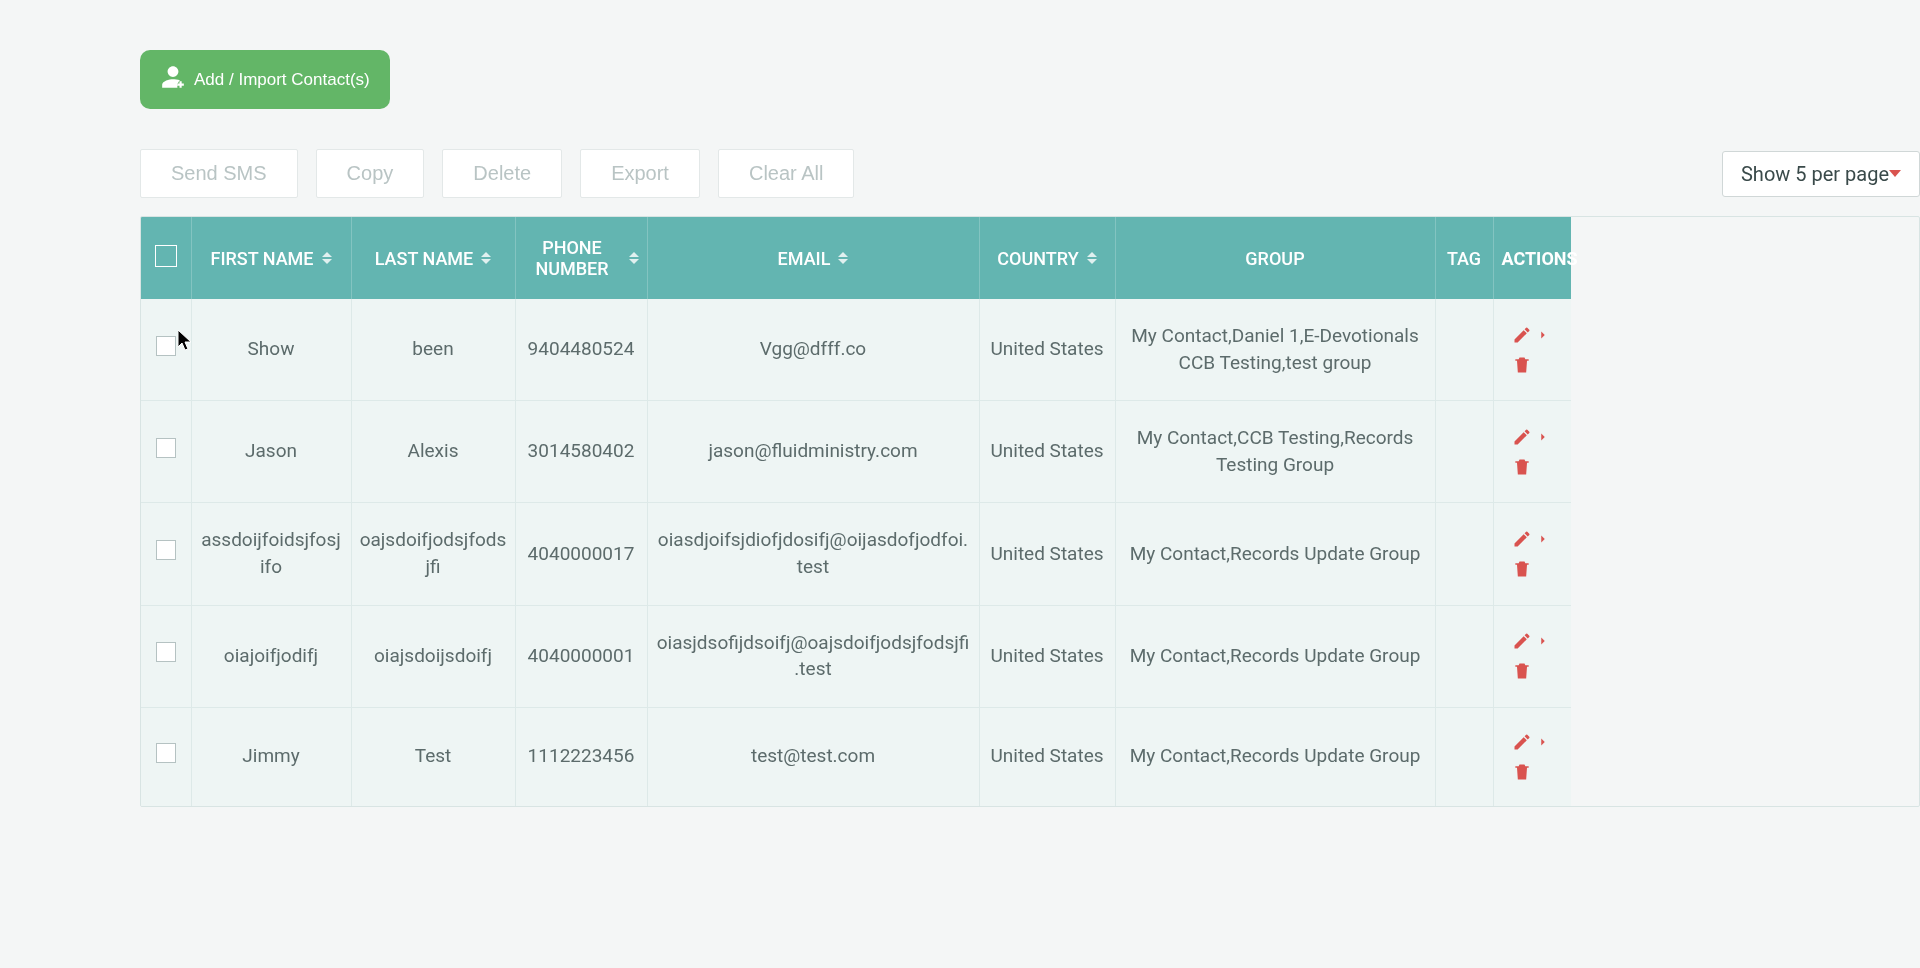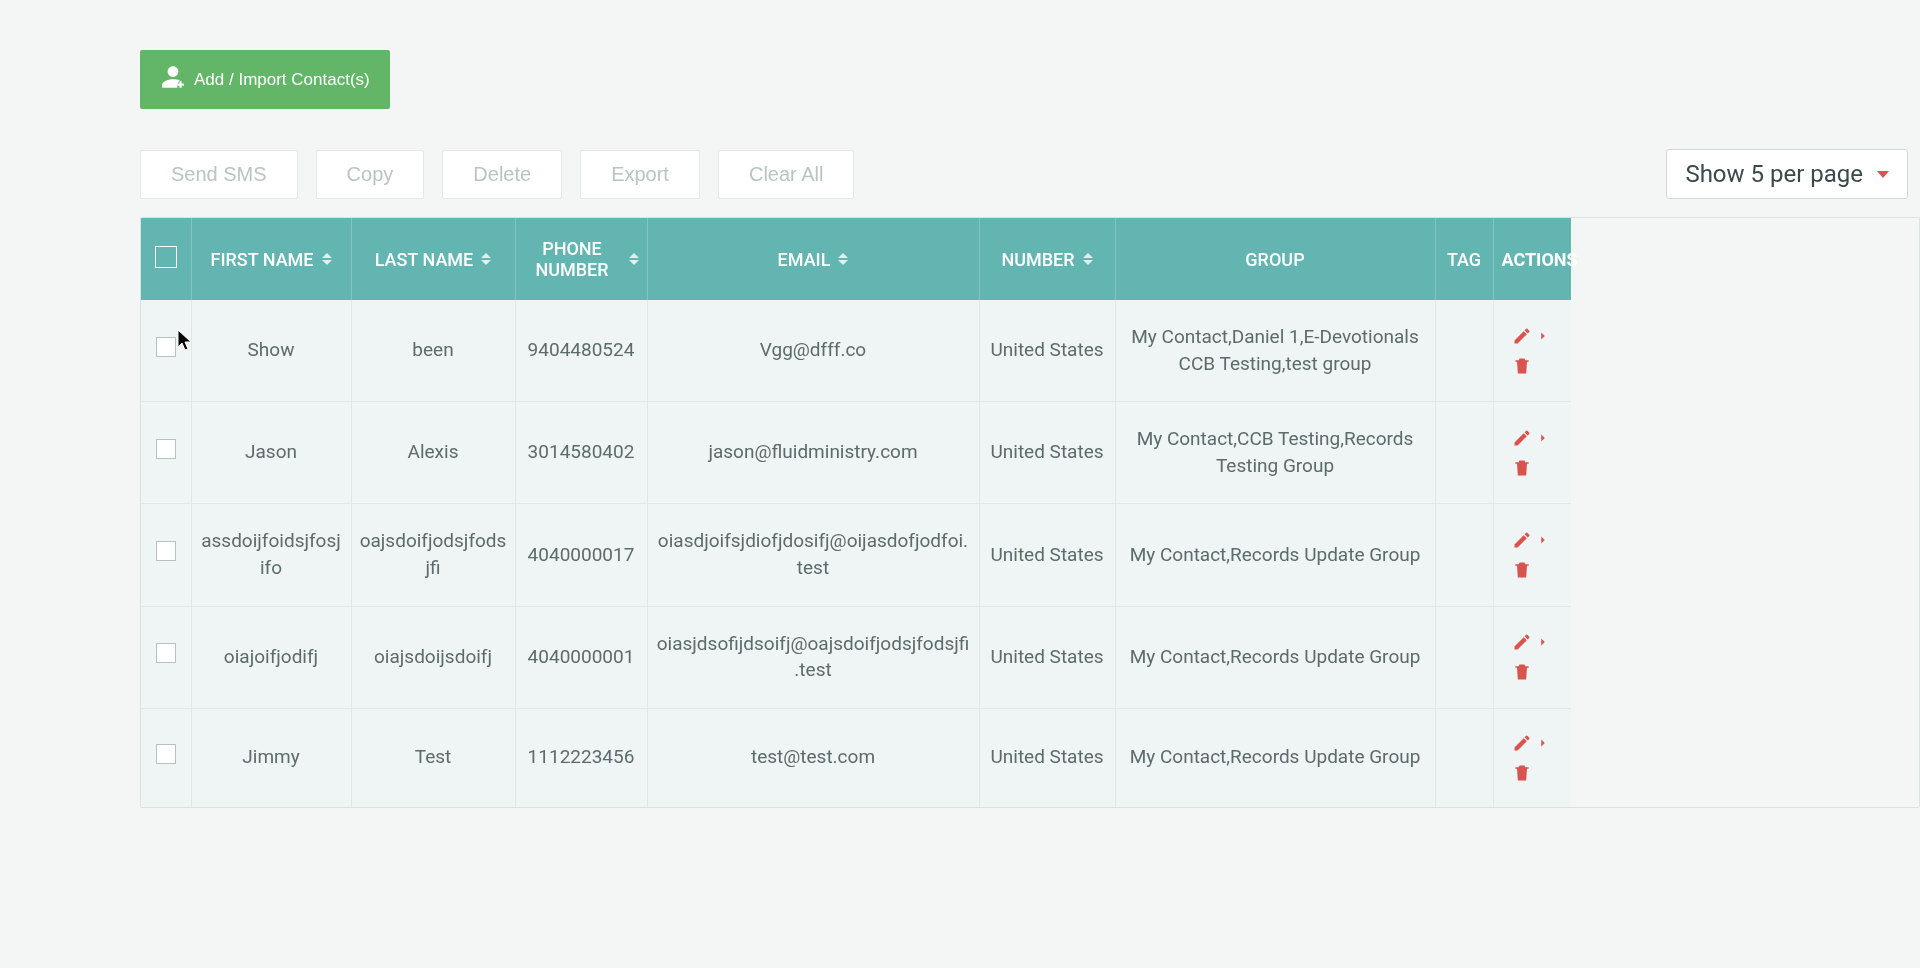--- a/index.html
+++ b/index.html
@@ -17,50 +17,49 @@
   .add-import-btn {
     display: inline-flex;
     align-items: center;
     gap: 8px;
     background: #63b667;
     color: #fff;
     border: none;
     padding: 14px 20px;
     font-size: 17px;
     font-weight: 500;
-    border-radius: 2px;
+    border-radius: 10px;
     cursor: pointer;
     margin-bottom: 40px;
   }
   .add-import-btn svg { width: 26px; height: 26px; fill: #fff; }
   .toolbar-row {
     display: flex;
     align-items: center;
     justify-content: space-between;
     margin-bottom: 18px;
-    padding-right: 12px;
+    padding-right: 0;
   }
   .toolbar-left { display: flex; gap: 18px; }
   .toolbar-btn {
     background: #fff;
     border: 1px solid #e3e8e8;
     color: #b9c4c4;
     padding: 12px 30px;
     font-size: 20px;
     cursor: pointer;
     border-radius: 2px;
   }
   .page-size-select {
     display: inline-flex;
     align-items: center;
-    gap: 14px;
     background: #fff;
     border: 1px solid #d0d7d7;
     padding: 10px 18px;
-    font-size: 24px;
+    font-size: 20px;
     color: #3a4a4a;
     cursor: pointer;
     border-radius: 3px;
   }
   .page-size-select .caret {
     width: 0; height: 0;
     border-left: 6px solid transparent;
     border-right: 6px solid transparent;
     border-top: 7px solid #d9534f;
   }
@@ -204,21 +203,21 @@
               </span>
           </th>
           <th>
             <span class="th-inner">
                 <span>EMAIL</span>
                 <span class="sort-icon"></span>
               </span>
           </th>
           <th>
             <span class="th-inner">
-                <span>NUMBER</span>
+                <span>COUNTRY</span>
                 <span class="sort-icon"></span>
               </span>
           </th>
           <th>
             <span class="th-inner">
                 <span>GROUP</span>
               </span>
           </th>
           <th>
             <span class="th-inner">

